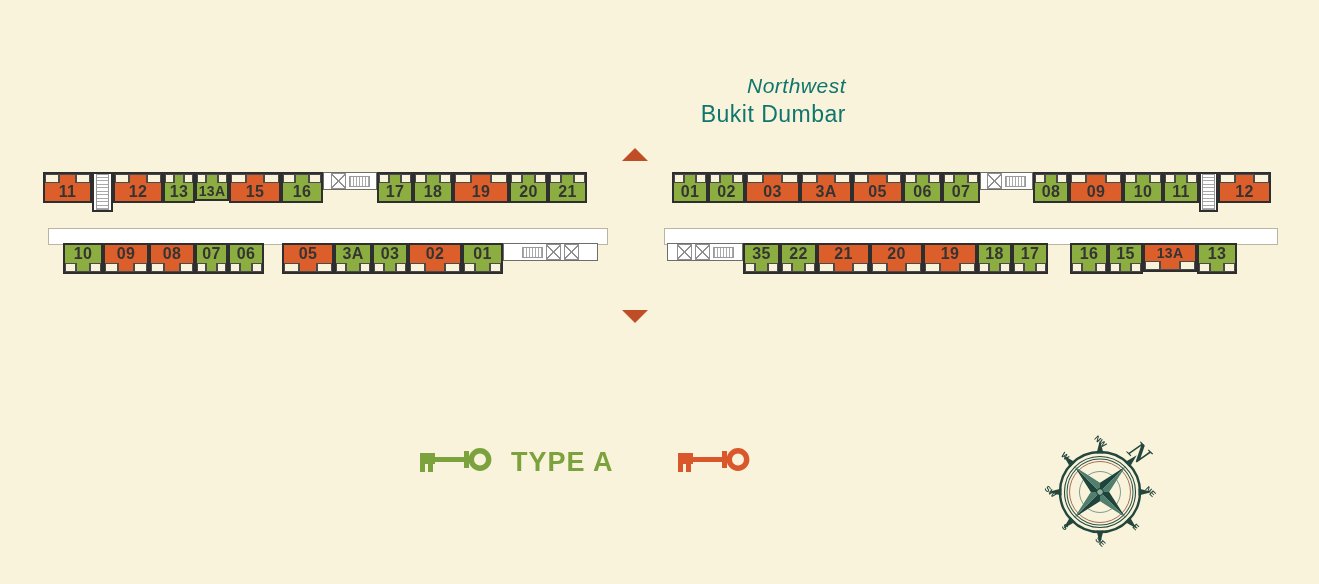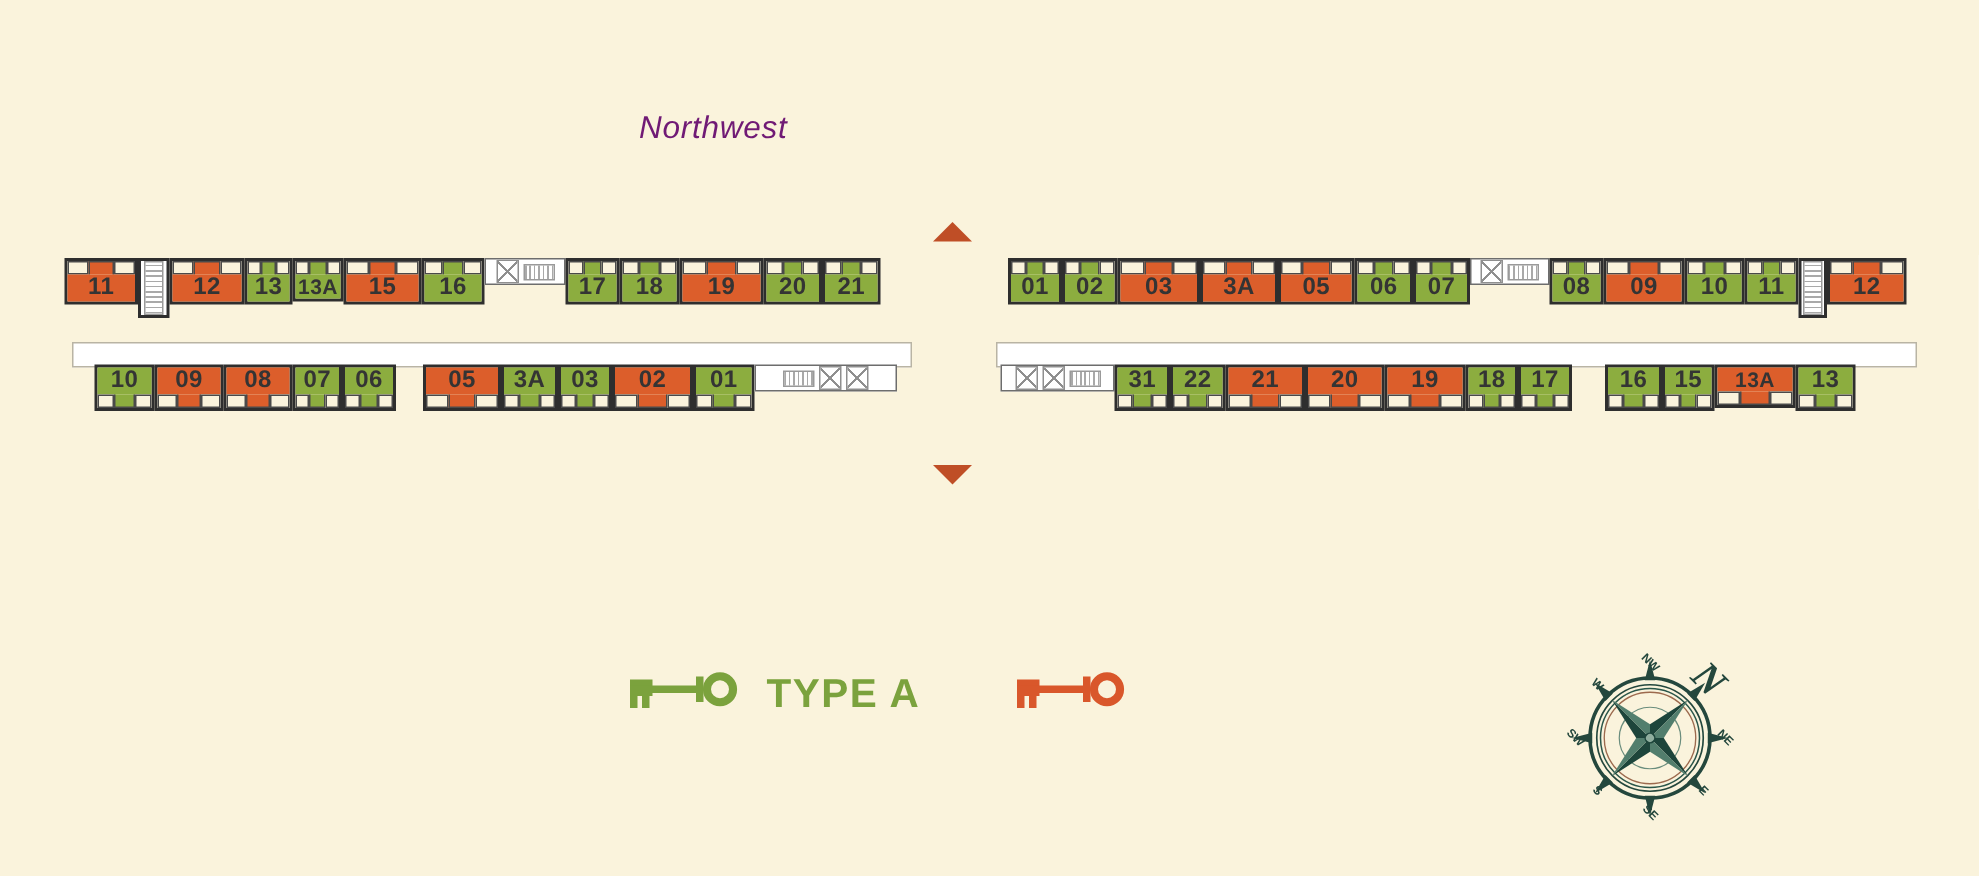--- a/index.html
+++ b/index.html
@@ -1,20 +1,20 @@
 <!DOCTYPE html>
 <html><head>
 <meta charset="utf-8">
 <style>
   html,body{margin:0;padding:0;}
   body{font-family:"Liberation Sans",sans-serif;}
   #plan{position:relative;width:1319px;height:584px;background:#FAF3DC;overflow:hidden;}
 
   
-  .dir{position:absolute;text-align:left;width:420px;color:#701a75;}
+  .dir{position:absolute;text-align:right;width:420px;color:#0f766e;}
   .dir .l1{font-style:italic;font-size:21px;letter-spacing:.5px;}
   .dir .l2{font-size:23px;margin-top:3px;letter-spacing:.5px;}
   #dir-top{left:426px;top:74px;}
   #dir-bottom{left:426px;top:332px;}
   .tri{position:absolute;width:0;height:0;}
   #tri-up{left:622px;top:148px;border-left:13px solid transparent;border-right:13px solid transparent;border-bottom:13px solid #BF4E26;}
   #tri-down{left:622px;top:310px;border-left:13px solid transparent;border-right:13px solid transparent;border-top:13px solid #BF4E26;}
 
   
   .corridor{position:absolute;background:#ffffff;border:1px solid #b9b4a4;box-sizing:border-box;}
@@ -48,20 +48,21 @@
   .cl{font-size:8px;font-weight:bold;fill:#24473D;font-family:"Liberation Sans",sans-serif;}
   .cn{font-size:27px;font-weight:bold;font-style:italic;fill:#24473D;font-family:"Liberation Serif",serif;}
 </style>
 </head>
 <body>
 
 <div id="plan">
 
   <div class="dir" id="dir-top">
     <div class="l1">Northwest</div>
+    <div class="l2">Bukit Dumbar</div>
   </div>
   <div class="tri" id="tri-up"></div>
 
   <div class="tri" id="tri-down"></div>
   <div class="dir" id="dir-bottom">
   </div>
 
   <div id="wings">
       <div class="corridor" style="left: 48px; top: 228px; width: 560px; height: 17px;"></div>
       <div class="row" style="left: 43px; top: 172px; height: 59px;">
@@ -422,21 +423,21 @@
         </div>
       </div>
       <div class="row" style="left: 667px; top: 243px; height: 56px;">
         <div class="cellcore" style="width: 76px;">
           <div class="lift"></div>
           <div class="lift"></div>
           <div class="stairg"></div>
         </div>
         <div class="unit" style="width: 37px;">
           <div class="fill" style="background: rgb(140, 173, 63);">
-            <span class="num">31</span>
+            <span class="num">35</span>
           </div>
           <div class="strip b">
             <div class="sbox"></div>
             <div class="stab" style="background: rgb(140, 173, 63);"></div>
             <div class="sbox"></div>
           </div>
         </div>
         <div class="unit" style="width: 37px;">
           <div class="fill" style="background: rgb(140, 173, 63);">
             <span class="num">22</span>

